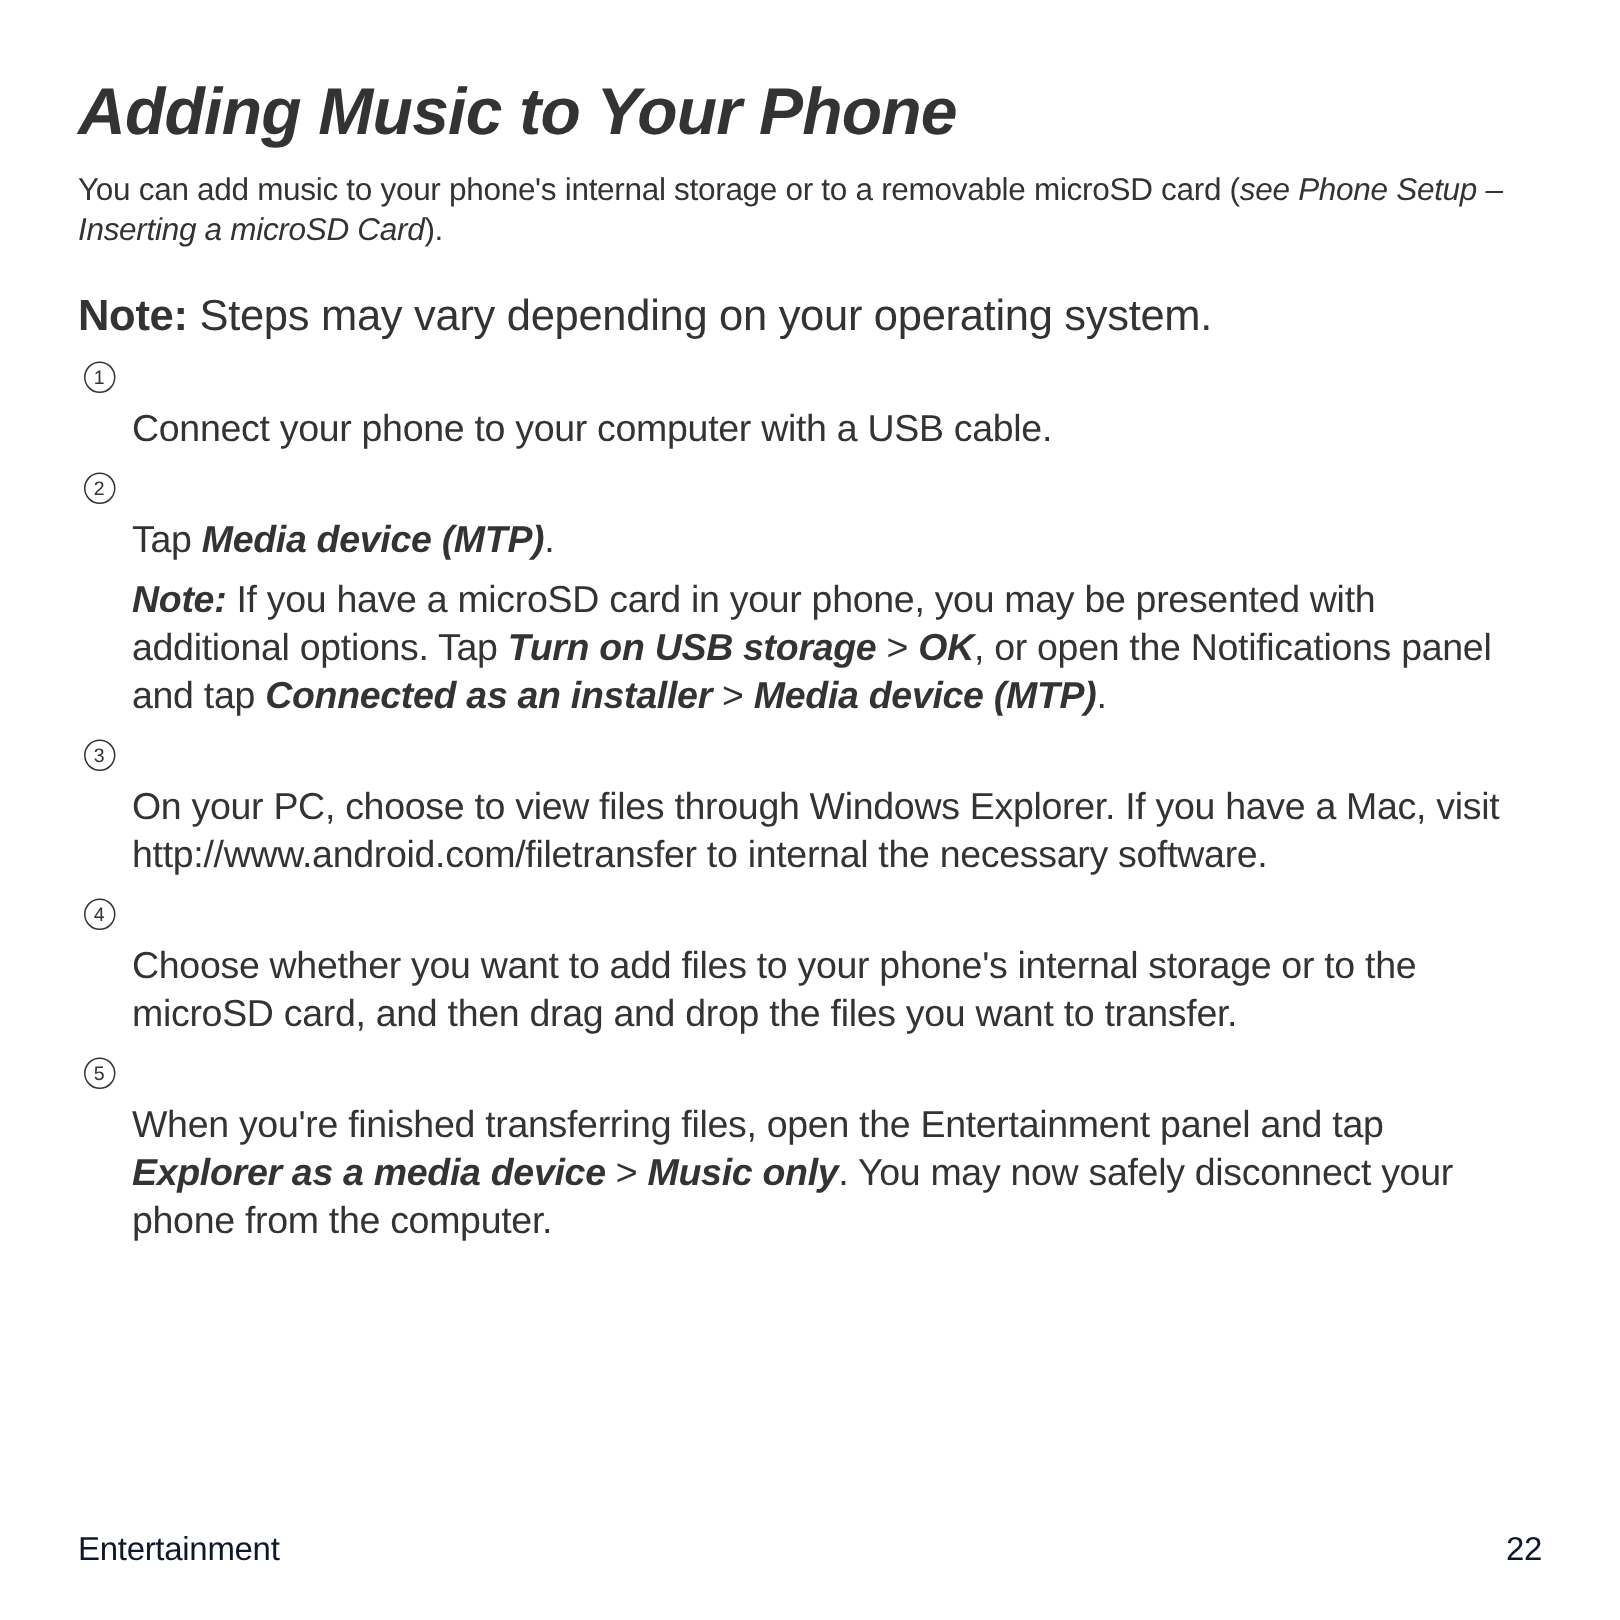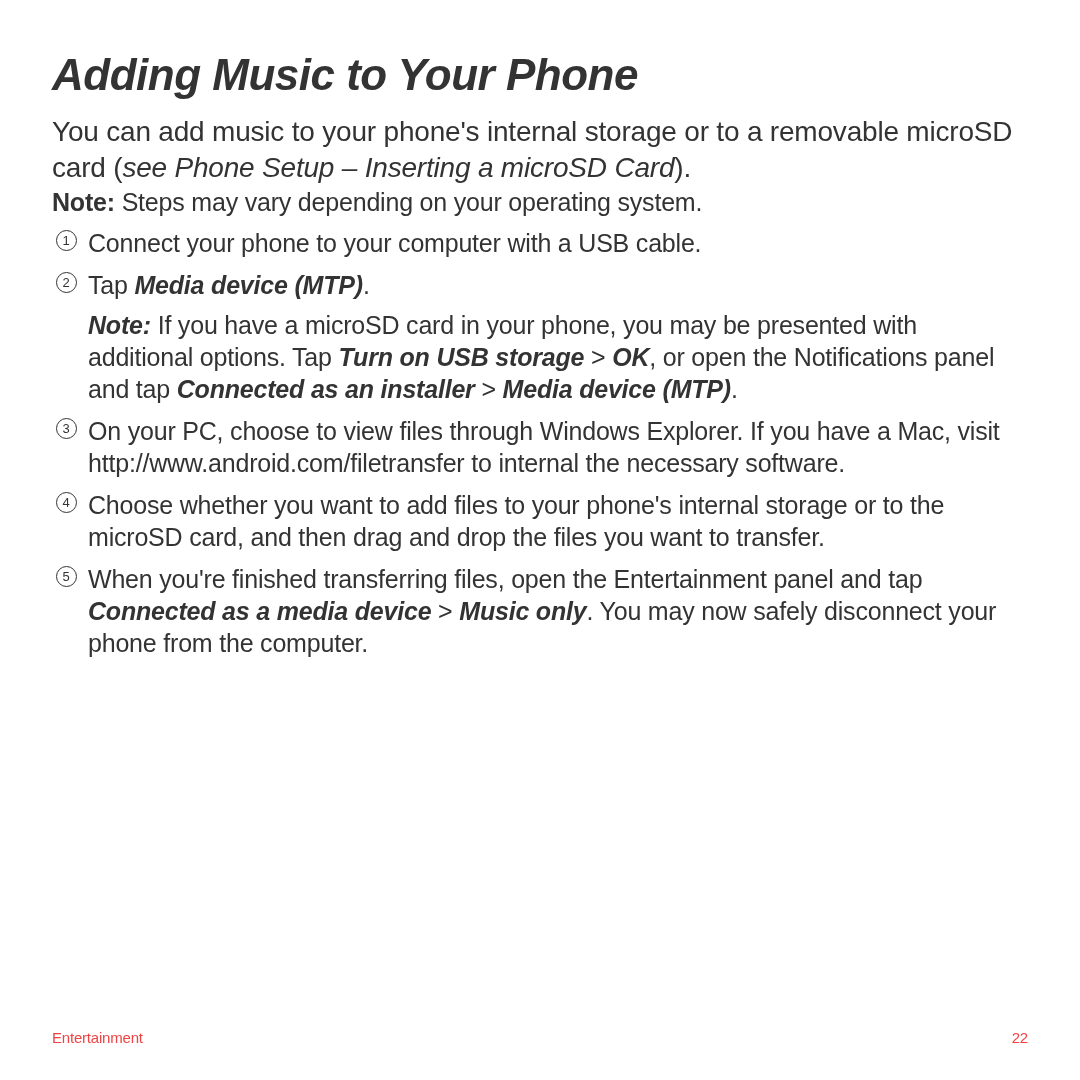--- a/index.html
+++ b/index.html
@@ -14,27 +14,27 @@
       letter-spacing: -0.2px;
     }
     .heading {
       font-size: 44px;
       font-weight: 700;
       font-style: italic;
       letter-spacing: -0.5px;
       margin-bottom: 14px;
     }
     .intro {
-      font-size: 28px;
+      font-size: 21px;
       line-height: 1.28;
-      margin-bottom: 2px;
+      margin-bottom: 27px;
     }
     .crossref { font-style: italic; }
     .noteline {
-      font-size: 25px;
+      font-size: 29px;
       margin-bottom: 10px;
     }
     .noteline .lbl { font-weight: 700; }
     .steps { list-style: none; }
     .step {
       display: flex;
       align-items: flex-start;
       margin-bottom: 10px;
     }
     .marker {
@@ -54,34 +54,35 @@
       align-items: center;
       justify-content: center;
       font-size: 13px;
       line-height: 1;
       font-weight: 400;
     }
     .steptext {
       font-size: 25px;
       line-height: 1.28;
       flex: 1;
+      margin-top: 32px;
     }
     .bold { font-weight: 700; font-style: italic; }
     .subnote {
       margin-top: 8px;
     }
     .footer {
       position: absolute;
       bottom: 34px;
       left: 52px;
       right: 52px;
       display: flex;
       justify-content: space-between;
-      font-size: 15px;
-      color: #ef4444;
+      font-size: 22px;
+      color: #0f172a;
     }
   </style>
 </head>
 <body>
 
 <h1 class="heading">Adding Music to Your Phone</h1>
 
 <p class="intro">
   <span>You can add music to your phone's internal storage or to a removable microSD card (</span><span class="crossref">see Phone Setup – Inserting a microSD Card</span><span>).</span>
 </p>
@@ -123,21 +124,21 @@
         <span class="circle">4</span>
       </span>
     <div class="steptext">Choose whether you want to add files to your phone's internal storage or to the microSD card, and then drag and drop the files you want to transfer.</div>
   </li>
 
   <li class="step">
     <span class="marker">
         <span class="circle">5</span>
       </span>
     <div class="steptext">
-      <span>When you're finished transferring files, open the Entertainment panel and tap </span><span class="bold">Connected as a media device</span><span> &gt; </span><span class="bold">Music only</span><span>. You may now safely disconnect your phone from the computer.</span>
+      <span>When you're finished transferring files, open the Entertainment panel and tap </span><span class="bold">Explorer as a media device</span><span> &gt; </span><span class="bold">Music only</span><span>. You may now safely disconnect your phone from the computer.</span>
     </div>
   </li>
 
 </ol>
 
 <div class="footer">
   <span>Entertainment</span>
   <span>22</span>
 </div>
 

